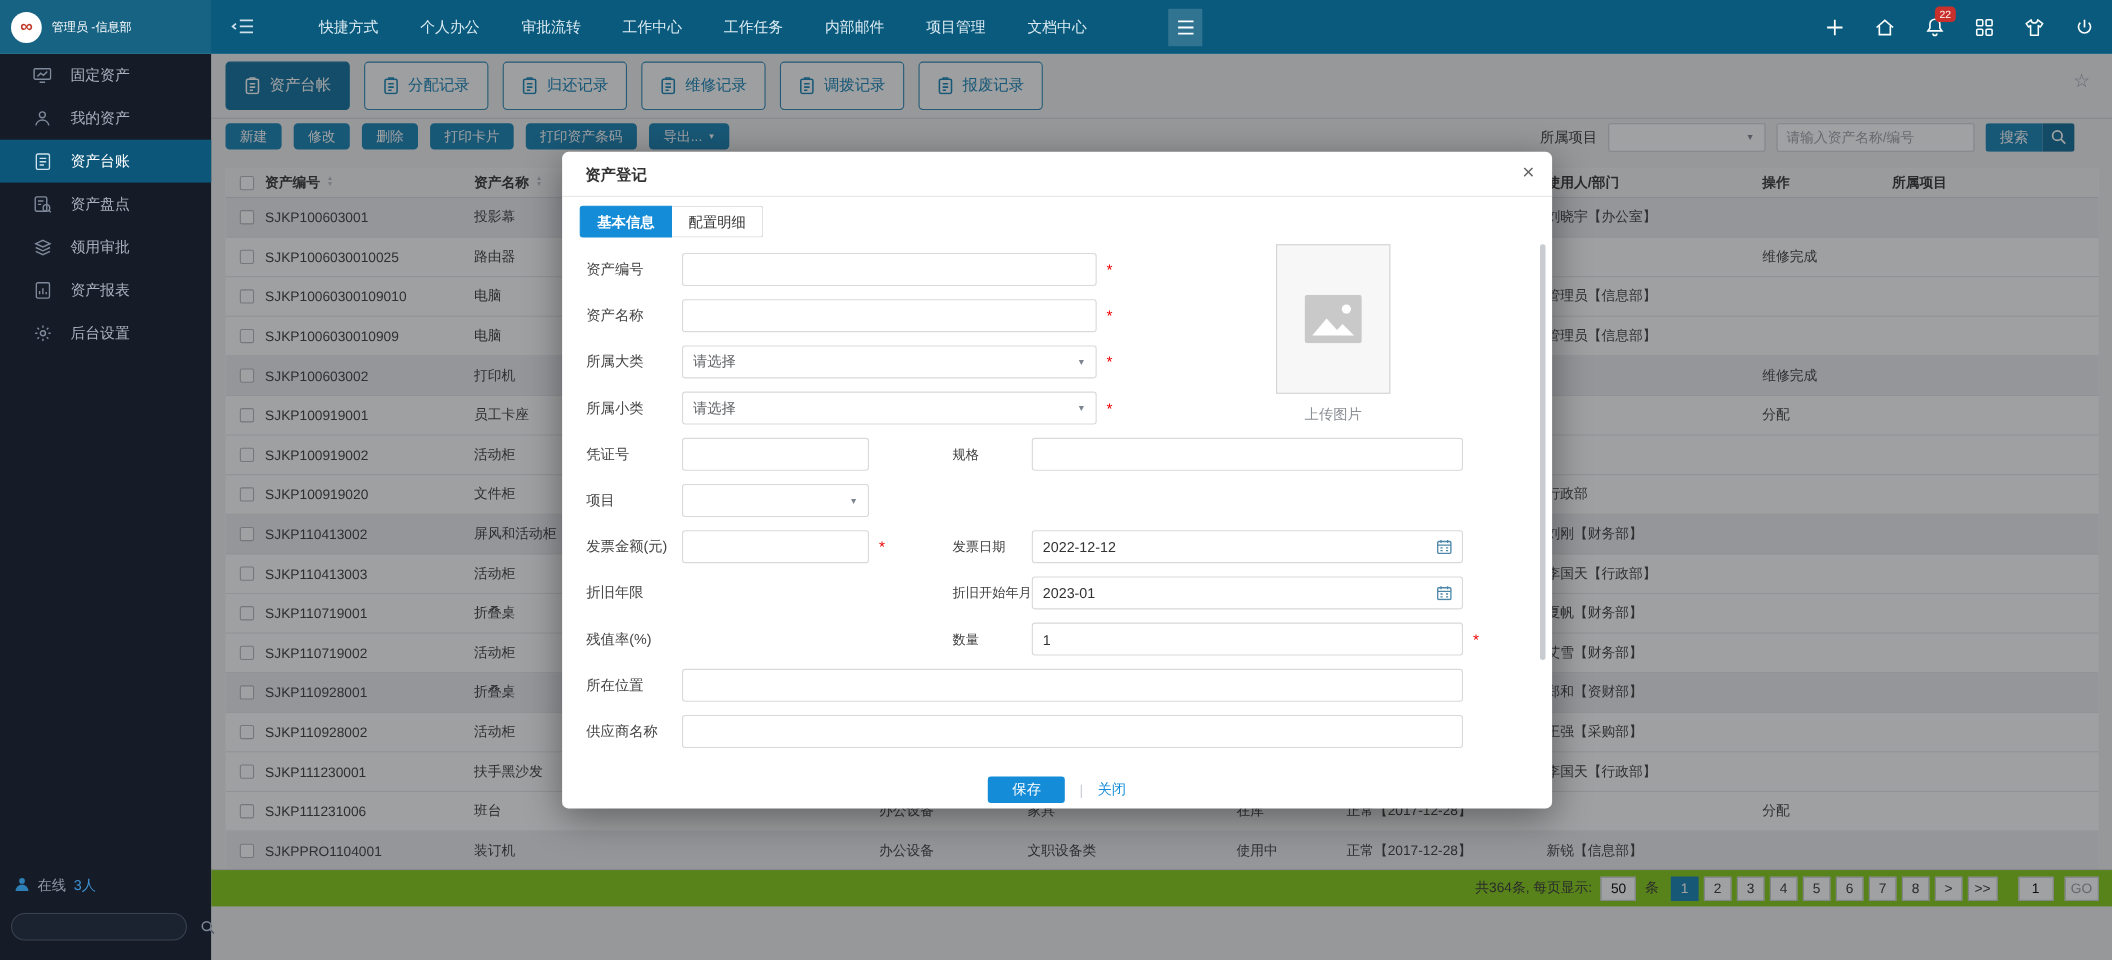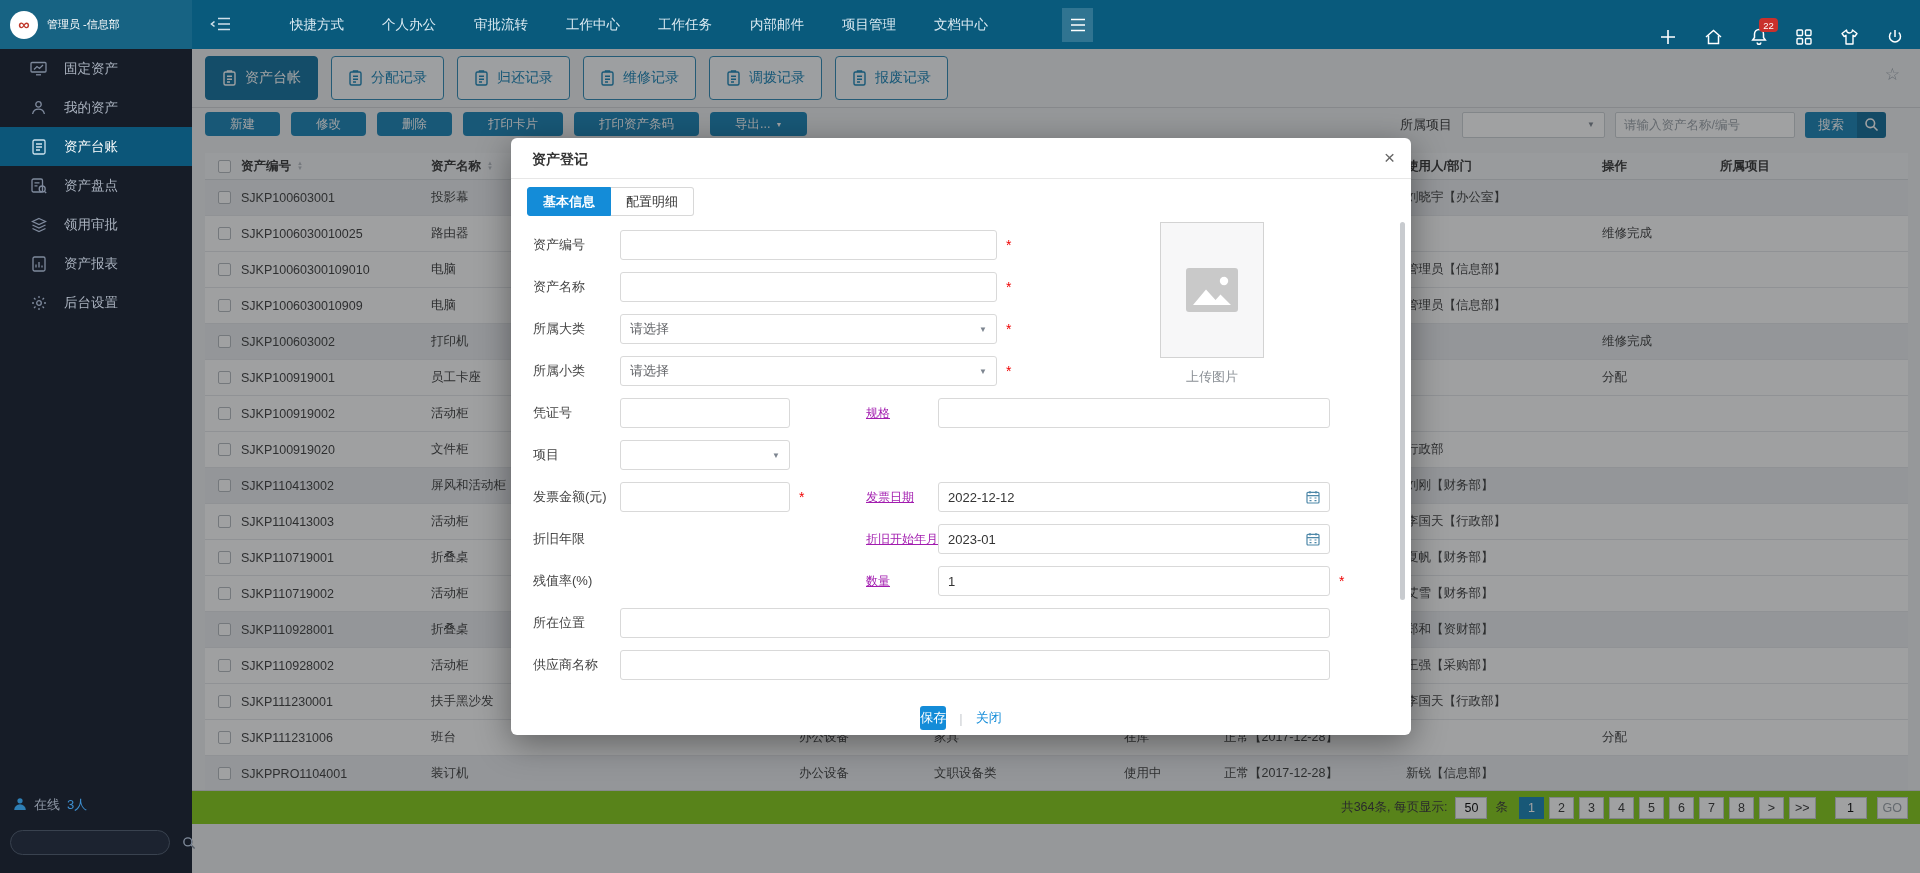--- a/index.html
+++ b/index.html
@@ -11,21 +11,21 @@
   .brand { position:absolute; left:0; top:0; width:192px; height:49px; background:rgba(255,255,255,.06);
     display:flex; align-items:center; gap:9px; padding-left:10px; }
   .logo { width:28px; height:28px; border-radius:50%; background:#fff; color:#c0392b;
     display:flex; align-items:center; justify-content:center; font-weight:bold; font-size:16px; }
   .brand-user { color:#fff; font-size:11px; }
   .collapse { position:absolute; left:210px; top:16px; cursor:pointer; }
   .top-menus { position:absolute; left:290px; top:0; height:49px; display:flex; align-items:center; gap:38px; }
   .menu-item { color:#dcebf3; font-size:13.5px; cursor:pointer; white-space:nowrap; }
   .menu-more { position:absolute; left:1062px; top:8px; width:31px; height:34px; background:rgba(255,255,255,.16);
     display:flex; align-items:center; justify-content:center; cursor:pointer; }
-  .top-icons { position:absolute; right:16px; top:12px; height:49px; display:flex; align-items:center; gap:27px; }
+  .top-icons { position:absolute; right:16px; top:0; height:49px; display:flex; align-items:center; gap:27px; }
   .top-icon { position:relative; cursor:pointer; display:flex; }
   .badge { position:absolute; left:9px; top:-9px; min-width:19px; height:14px; background:#c9302c; color:#fff;
     font-size:9.5px; border-radius:4px; display:flex; align-items:center; justify-content:center; padding:0 3px; }
 
   
   .sidebar { position:absolute; left:0; top:49px; width:192px; height:824px; background:#161c27; z-index:55; }
   .side-nav { padding-top:0; }
   .side-item { height:39px; display:flex; align-items:center; gap:17px; padding-left:30px;
     color:#aab2bf; font-size:13.5px; cursor:pointer; }
   .side-item .sicon { display:flex; color:#7f8a9d; width:17px; justify-content:center; }
@@ -42,21 +42,21 @@
 
   
   .main { position:absolute; left:192px; top:49px; width:1728px; height:824px; background:#eef0f2; overflow:hidden; }
   .record-tabs { position:absolute; left:13px; top:7px; display:flex; gap:13px; }
   .record-tab { height:44px; border:1px solid #2c87b4; border-radius:4px; background:#fafcfd; color:#1581b5;
     display:flex; align-items:center; gap:8px; padding:0 16px; font-size:14px; cursor:pointer; }
   .record-tab.active { background:#0e6f9e; border-color:#0e6f9e; color:#fff; }
   .fav-star { position:absolute; right:20px; top:15px; color:#9aa2ab; font-size:17px; cursor:pointer; }
   .tabs-divider { position:absolute; left:0; top:58px; width:1728px; border-top:1px solid #d2d5d8; }
   .toolbar { position:absolute; left:13px; top:63px; display:flex; gap:11px; }
-  .tb-btn { height:24px; background:#1581b5; color:#fff; border:none; border-radius:4px; padding:0 25px;
+  .tb-btn { height:24px; background:#1581b5; color:#fff; border:none; border-radius:4px; padding:0 13px;
     font-size:12.5px; display:flex; align-items:center; gap:5px; cursor:pointer; font-family:inherit;justify-content:flex-end; }
   .tb-btn .caret { font-size:7px; }
   .toolbar-right { position:absolute; right:34px; top:62px; height:27px; display:flex; align-items:center; gap:10px; }
   .tr-label { font-size:13px; color:#333; }
   .project-select { width:143px; height:26px; background:#fff; border:1px solid #ccd0d4; border-radius:2px;
     display:flex; align-items:center; justify-content:flex-end; padding-right:9px; cursor:pointer; }
   .project-select .caret, .f-select .caret { font-size:8px; color:#7d8590; }
   .search-input { width:180px; height:26px; background:#fff; border:1px solid #ccd0d4; border-radius:2px;
     font-size:12.5px; color:#c2410c; padding:0 8px; outline:none; font-family:inherit; }
   .search-input::placeholder { color:#9aa1a8; }
@@ -107,30 +107,30 @@
   .f-row { height:42px; display:flex; align-items:center; padding-left:22px; position:relative; }
   .f-label { width:87px; flex:none; font-size:13px; color:#444; }
   .f-input, .f-select, .f-date { height:30px; border:1px solid #d9d9d9; border-radius:3px; background:#fff;
     font-size:13px; color:#333; padding:0 9px; font-family:inherit; outline:none; }
   .f-select, .f-date { display:flex; align-items:center; cursor:pointer; }
   .f-select { justify-content:space-between; color:#606266; }
   .f-date { justify-content:space-between; }
   .w-lg { width:377px; } .w-sm { width:170px; } .w-xl { width:710px; } .w-rt { width:392px; }
   .f-star { color:#ef0000; font-size:14px; margin-left:9px; }
   .f-right { position:absolute; left:355px; display:flex; align-items:center; }
-  .f-rlabel { width:72px; flex:none; font-size:12px; color:#a21caf;text-decoration:underline; }
+  .f-rlabel { width:72px; flex:none; font-size:12px; color:#404040; }
   .upload-box { position:absolute; left:649px; top:84px; width:104px; height:136px; background:#f7f7f8;
     border:1px solid #d3d3d3; display:flex; align-items:center; justify-content:center; cursor:pointer; }
   .upload-label { position:absolute; left:649px; top:230px; width:104px; text-align:center;
     font-size:13px; color:#8a8f95; }
   .m-scrollbar { position:absolute; right:6px; top:84px; width:5px; height:378px; background:#c8cbcf;
     border-radius:3px; cursor:pointer; }
   .m-foot { position:absolute; left:0; top:568px; width:900px; display:flex; align-items:center;
     justify-content:center; gap:13px; }
-  .save-btn { height:24px; background:#148cd8; color:#fff; border:none; border-radius:3px; padding:0 0;
+  .save-btn { height:24px; background:#148cd8; color:#fff; border:none; border-radius:3px; padding:0 22px;
     font-size:13px; cursor:pointer; font-family:inherit; }
   .foot-sep { color:#c9cdd1; font-size:13px; }
   .close-link { color:#148cd8; font-size:13px; cursor:pointer; }
 </style>
 </head>
 <body>
 
 <header class="topbar">
   <div class="brand">
     <div class="logo">∞</div>

